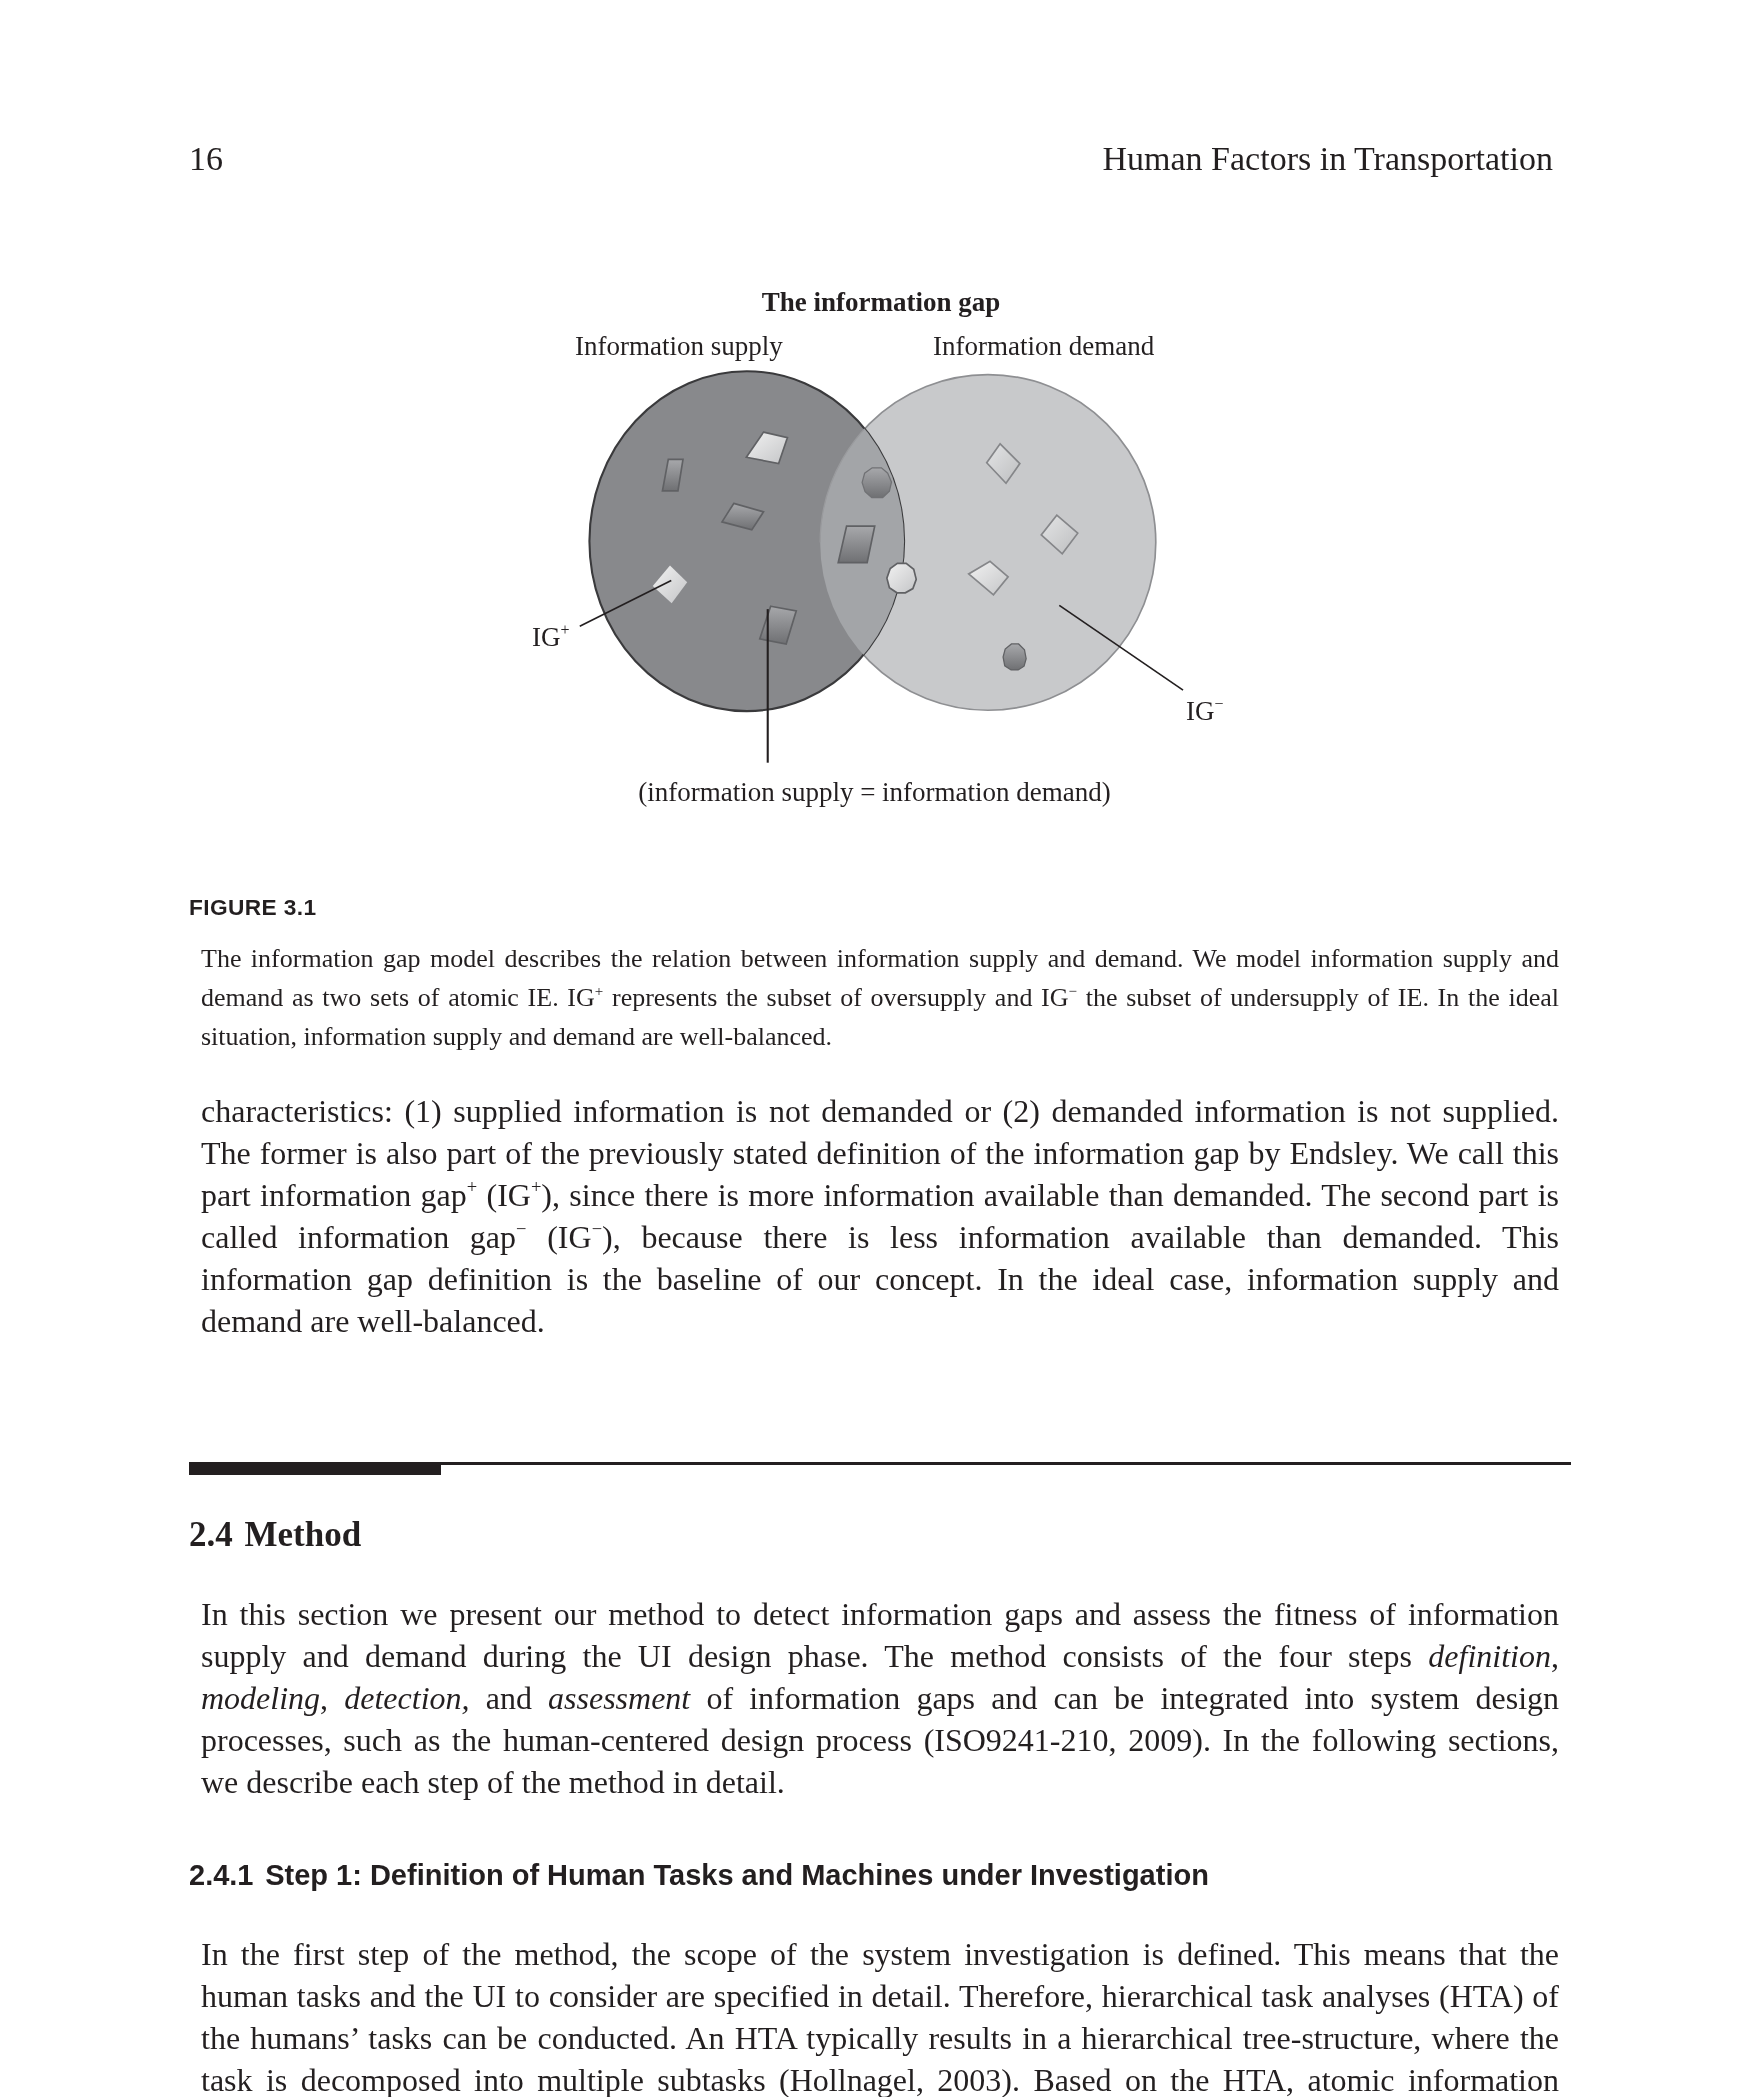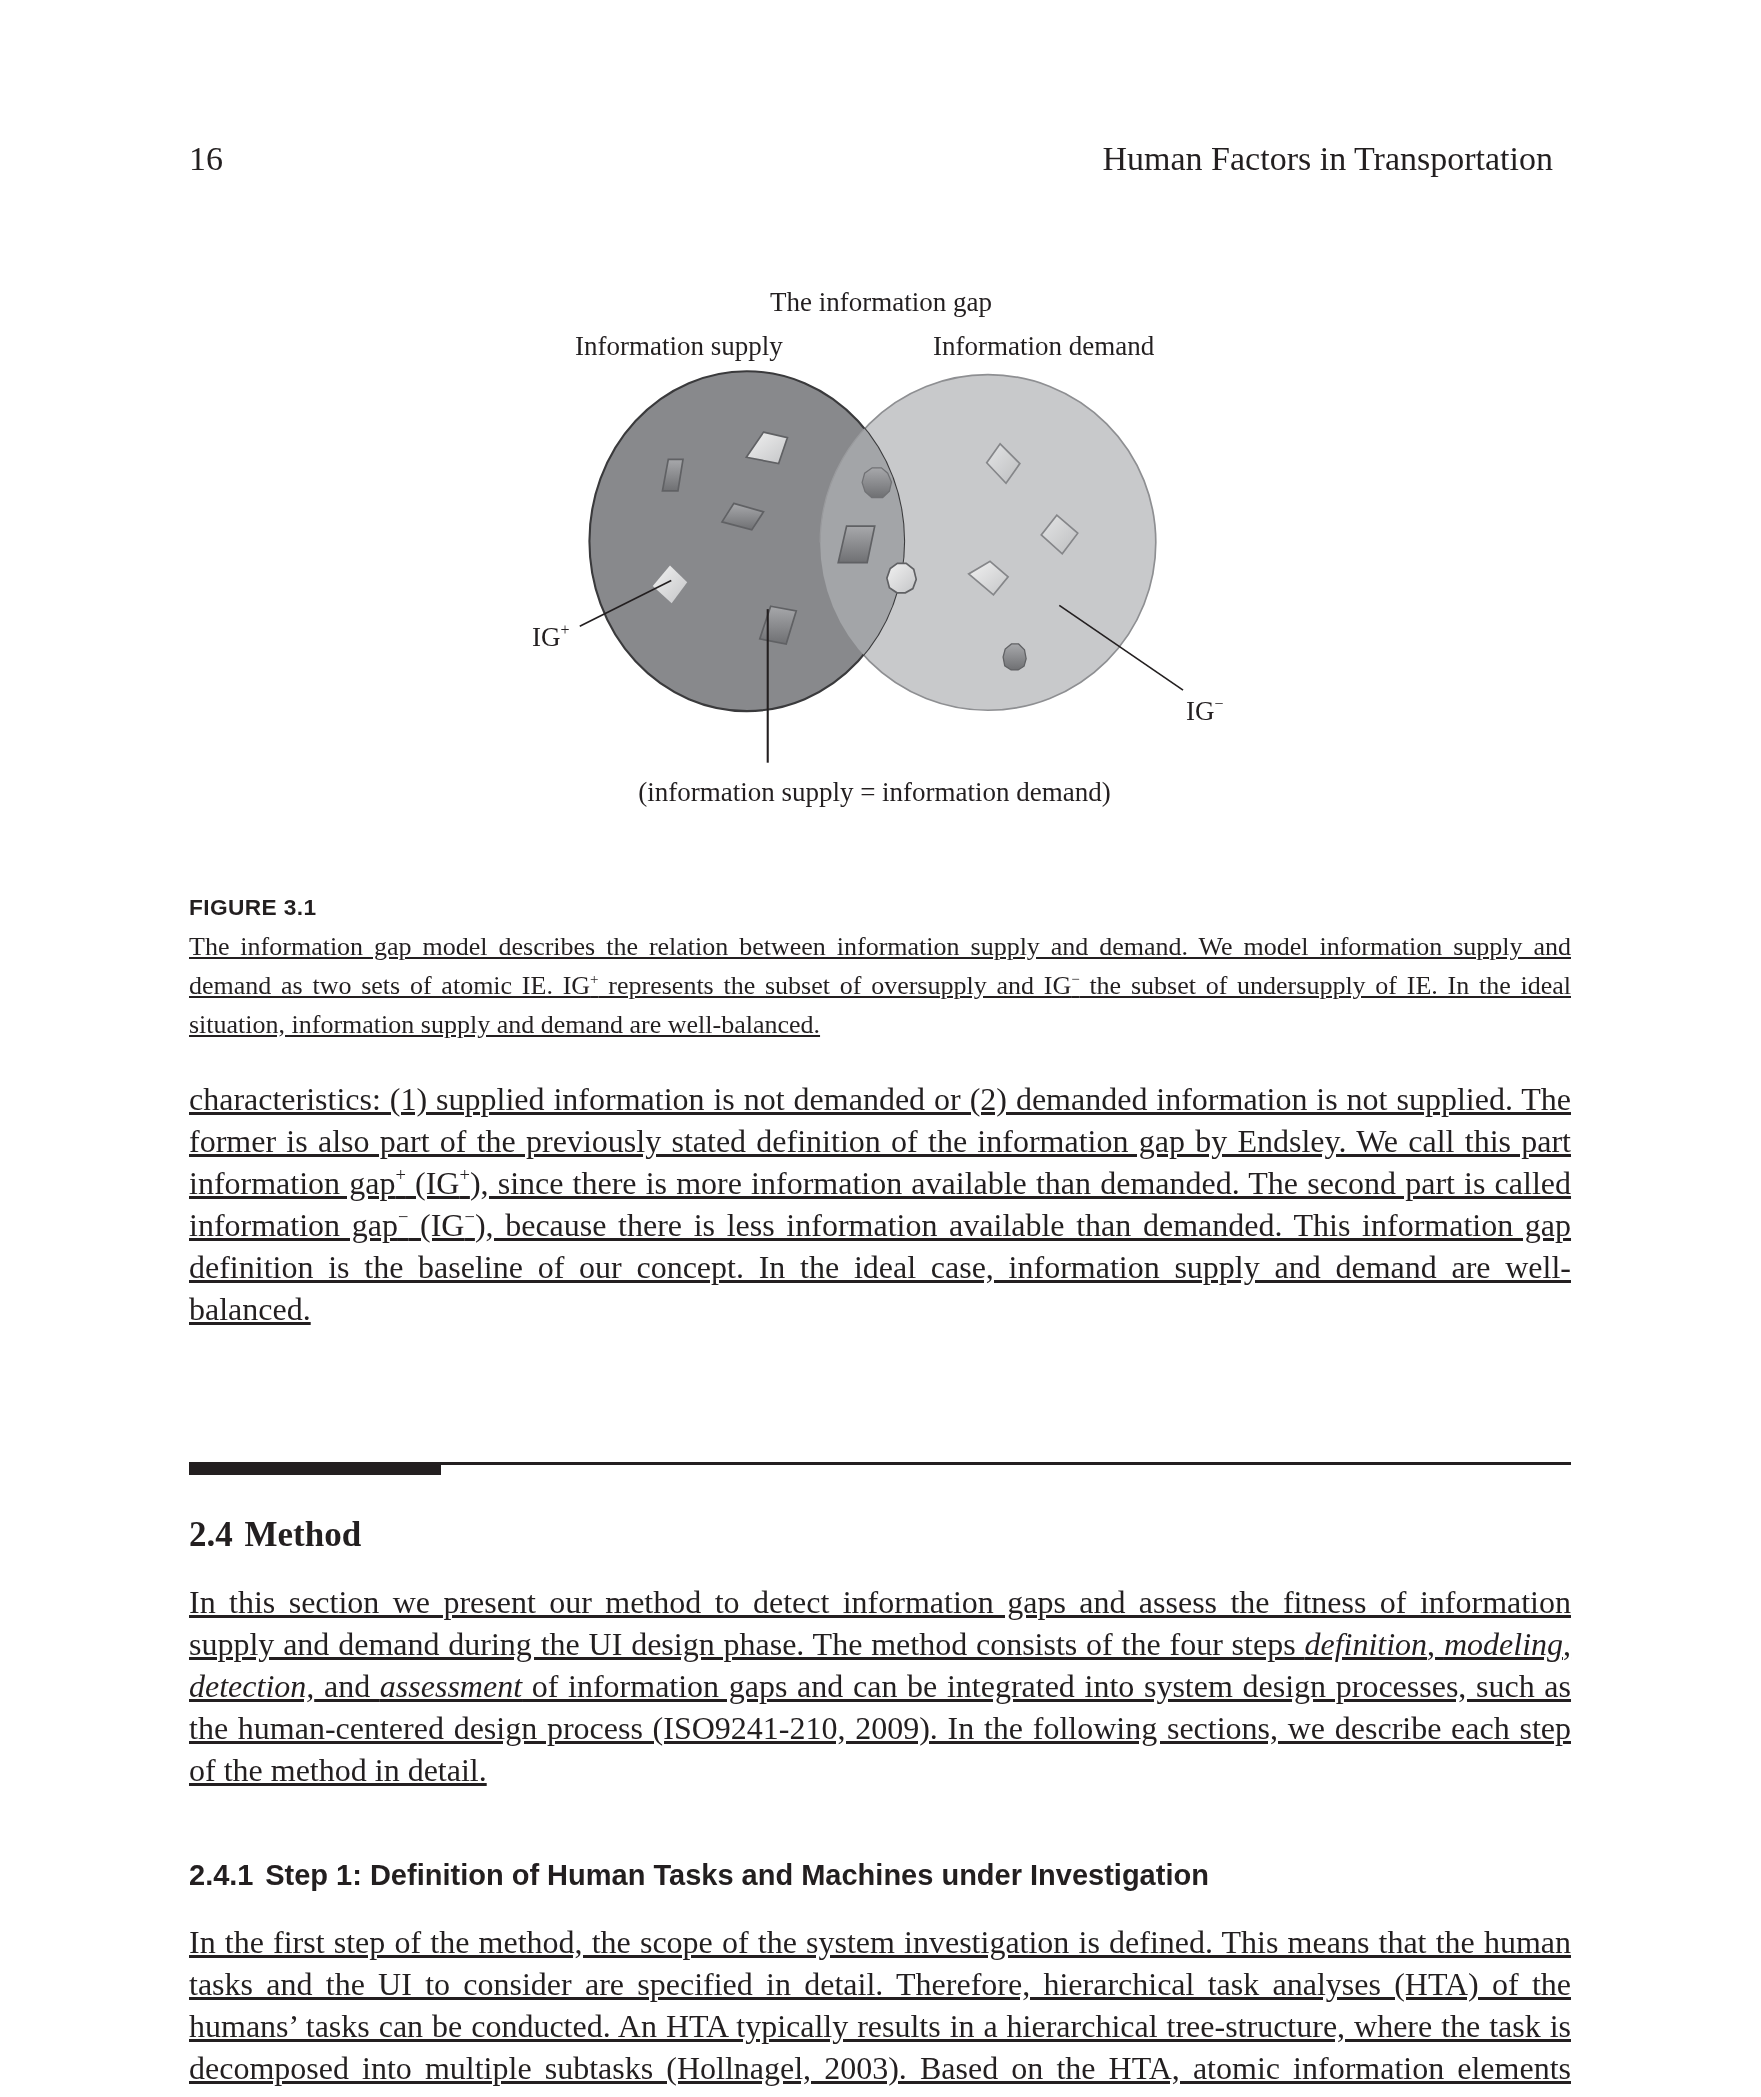--- a/index.html
+++ b/index.html
@@ -3,21 +3,21 @@
 <meta charset="utf-8">
 <style>
   html, body { margin:0; padding:0; background:#ffffff; }
   body { width:1762px; height:2513px; position:relative; overflow:hidden;
          font-family:"Liberation Serif", "DejaVu Serif", serif; color:#231f20; }
   .abs { position:absolute; }
   .running-head { top:138px; font-size:34px; line-height:42px; }
   .page-num { left:189px; }
   .book-title { right:209px; }
 
-  .fig-title { left:0; width:1762px; text-align:center; top:285px; font-size:27px; line-height:34px; }
+  .fig-title { left:0; width:1762px; text-align:center; top:285px; font-size:27px; line-height:34px;font-weight:bold; }
   .set-label { font-size:27px; line-height:34px; top:329px; }
   .ig-label { font-size:27px; line-height:34px; }
   .ig-label sup { font-size:16px; vertical-align:11px; line-height:0; }
   .ideal { left:539px; width:671px; text-align:center; font-size:27px; line-height:36px; top:774px; }
 
   .fig-caption { left:189px; width:1382px; top:888px; font-size:26px; line-height:39px; text-align:justify; }
   .fig-label { font-family:"Liberation Sans", "DejaVu Sans", sans-serif; font-weight:bold; font-size:22.7px; letter-spacing:0.4px; }
   .fig-caption sup { font-size:15px; vertical-align:10px; line-height:0; }
 
   .body-text { left:189px; width:1382px; font-size:32px; line-height:42px; text-align:justify; }
@@ -26,21 +26,21 @@
   .p2 { top:1581px; }
   .p3 { top:1921px; }
 
   .rule-thin { left:189px; width:1382px; top:1462px; height:2.5px; background:#231f20; }
   .rule-thick { left:189px; width:252px; top:1462px; height:12.6px; background:#231f20; }
 
   .h2 { left:189px; top:1514px; font-size:35px; line-height:42px; font-weight:bold; }
   .h3 { left:189px; top:1854px; font-family:"Liberation Sans", "DejaVu Sans", sans-serif;
         font-size:29px; line-height:42px; font-weight:bold; }
   .h-num { margin-right:11.7px; }
-  p { margin:0;text-decoration:underline; }
+  p { margin:12px; }
 </style>
 </head>
 <body>
 
 <div class="abs running-head page-num">16</div>
 <div class="abs running-head book-title">Human Factors in Transportation</div>
 
 <div class="abs fig-title">The information gap</div>
 <div class="abs set-label" style="left:575px;">Information supply</div>
 <div class="abs set-label" style="left:933px;">Information demand</div>

